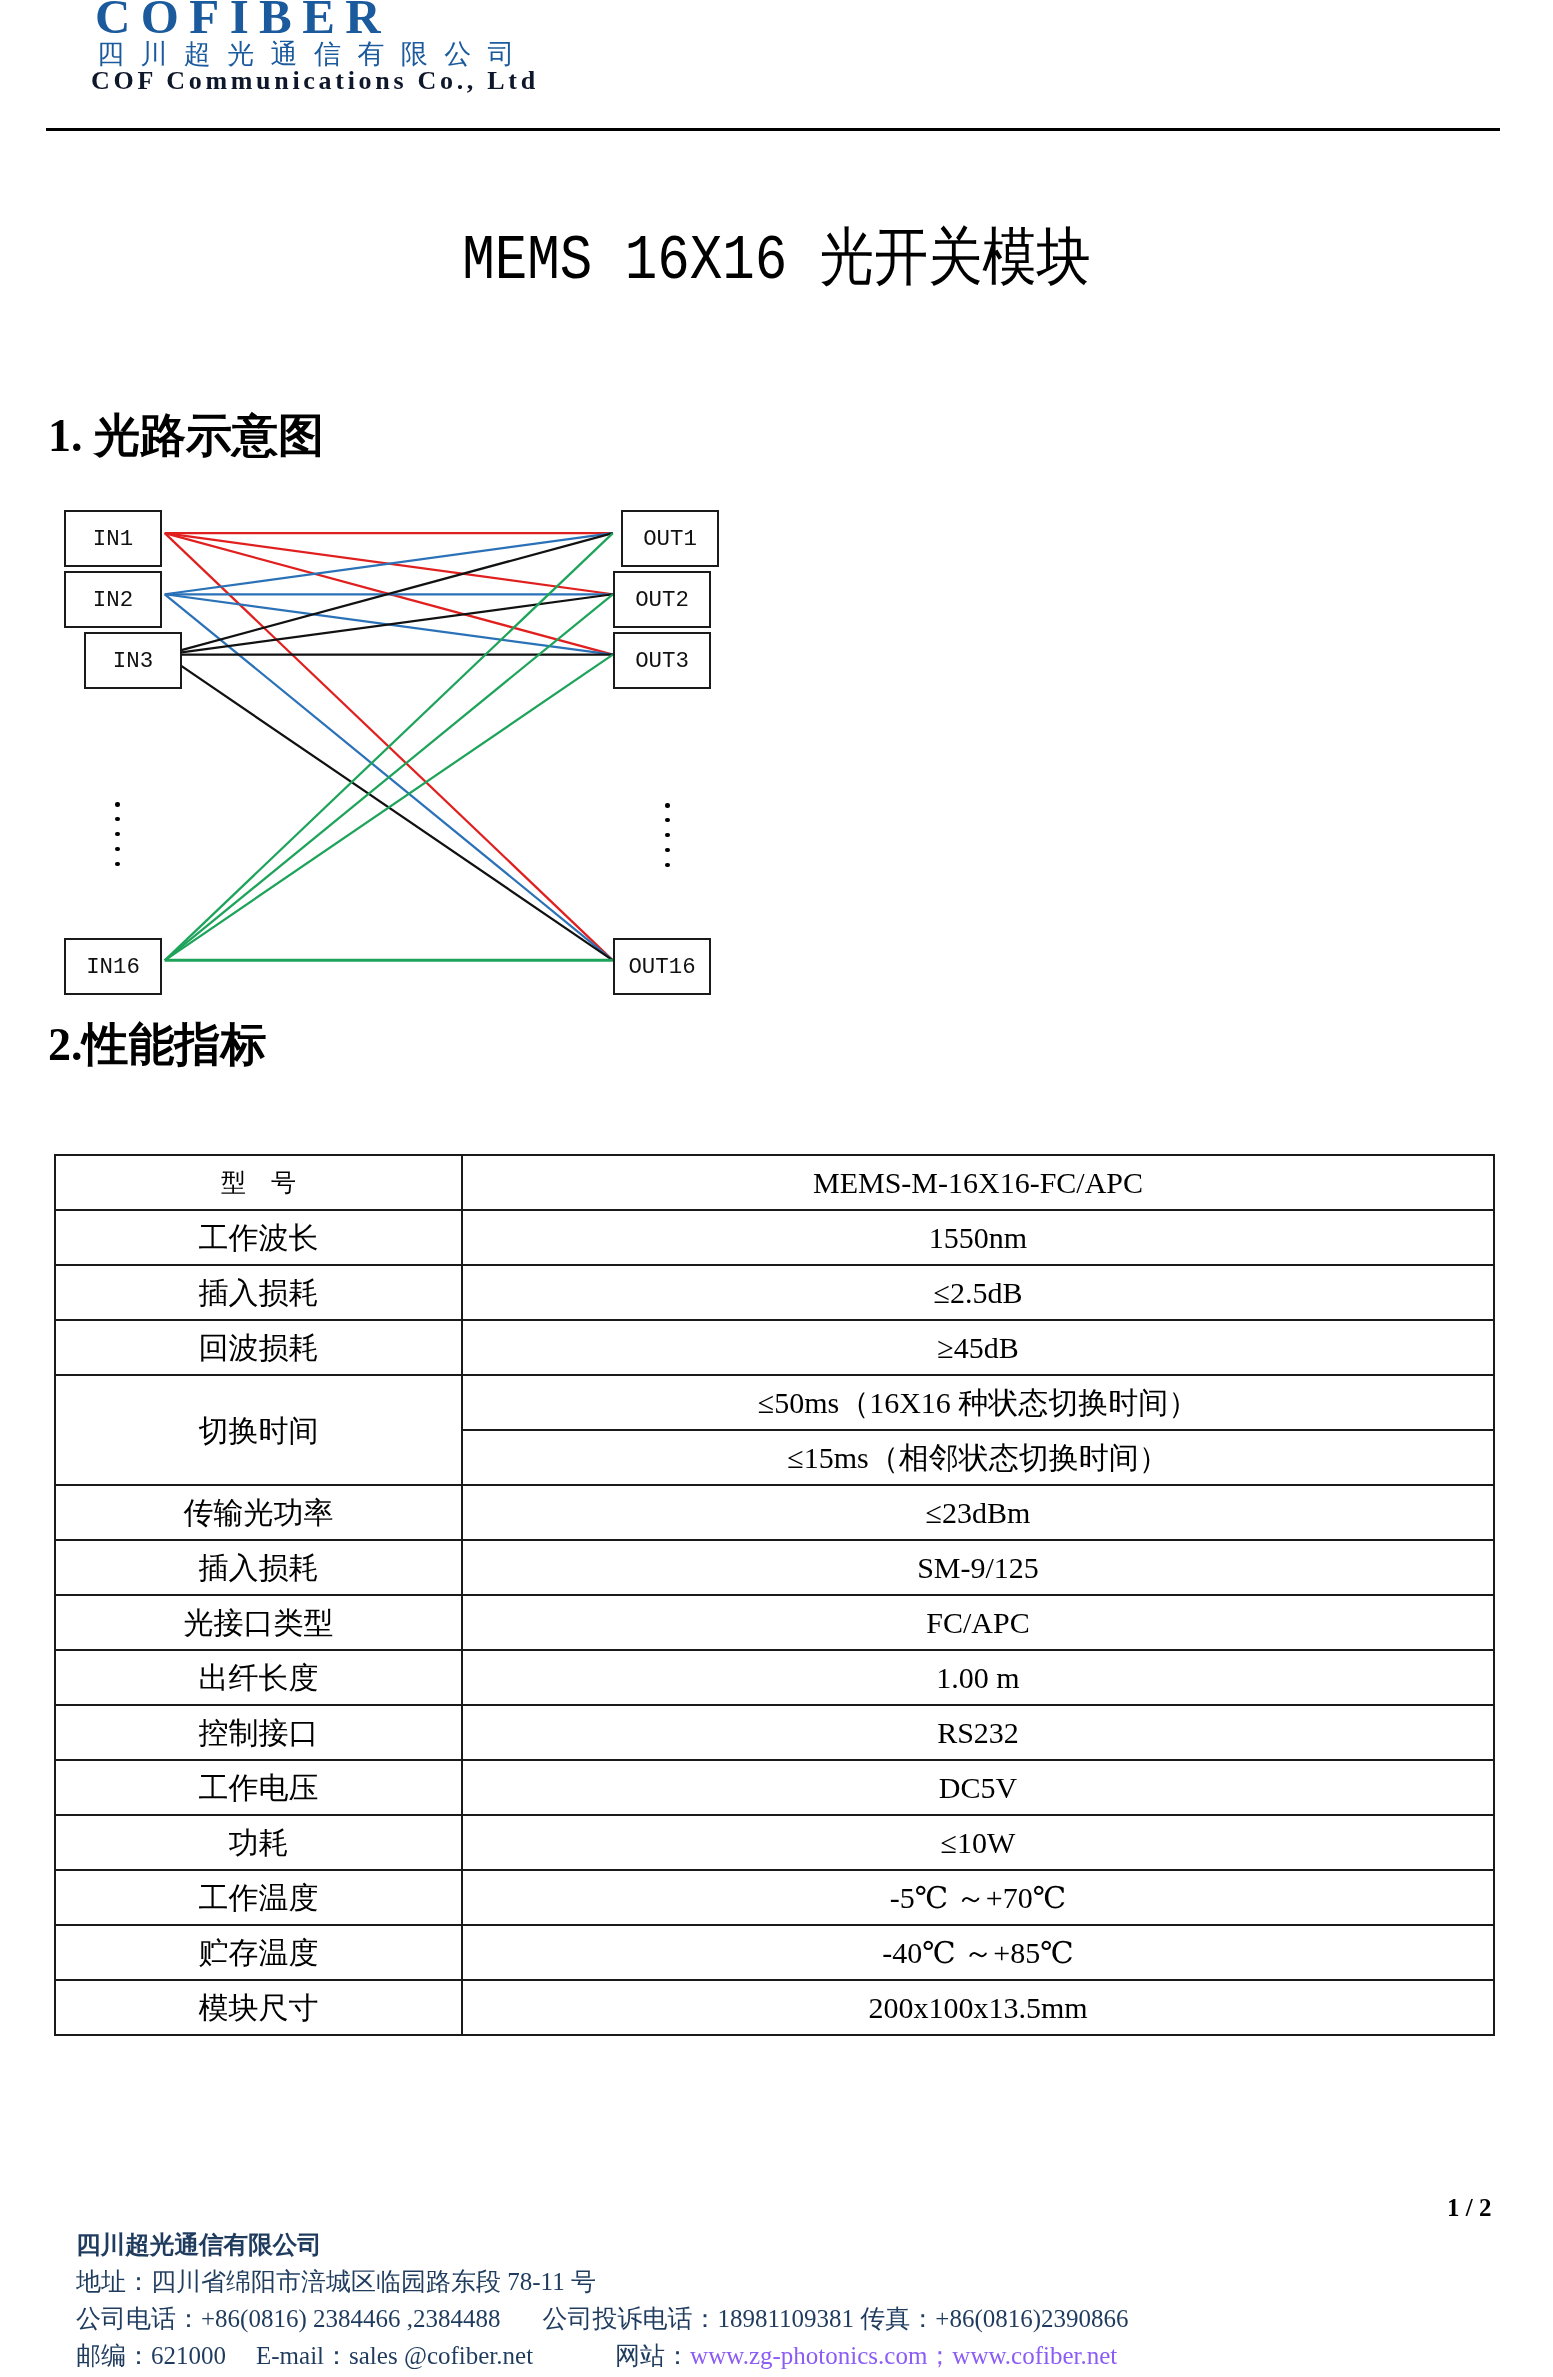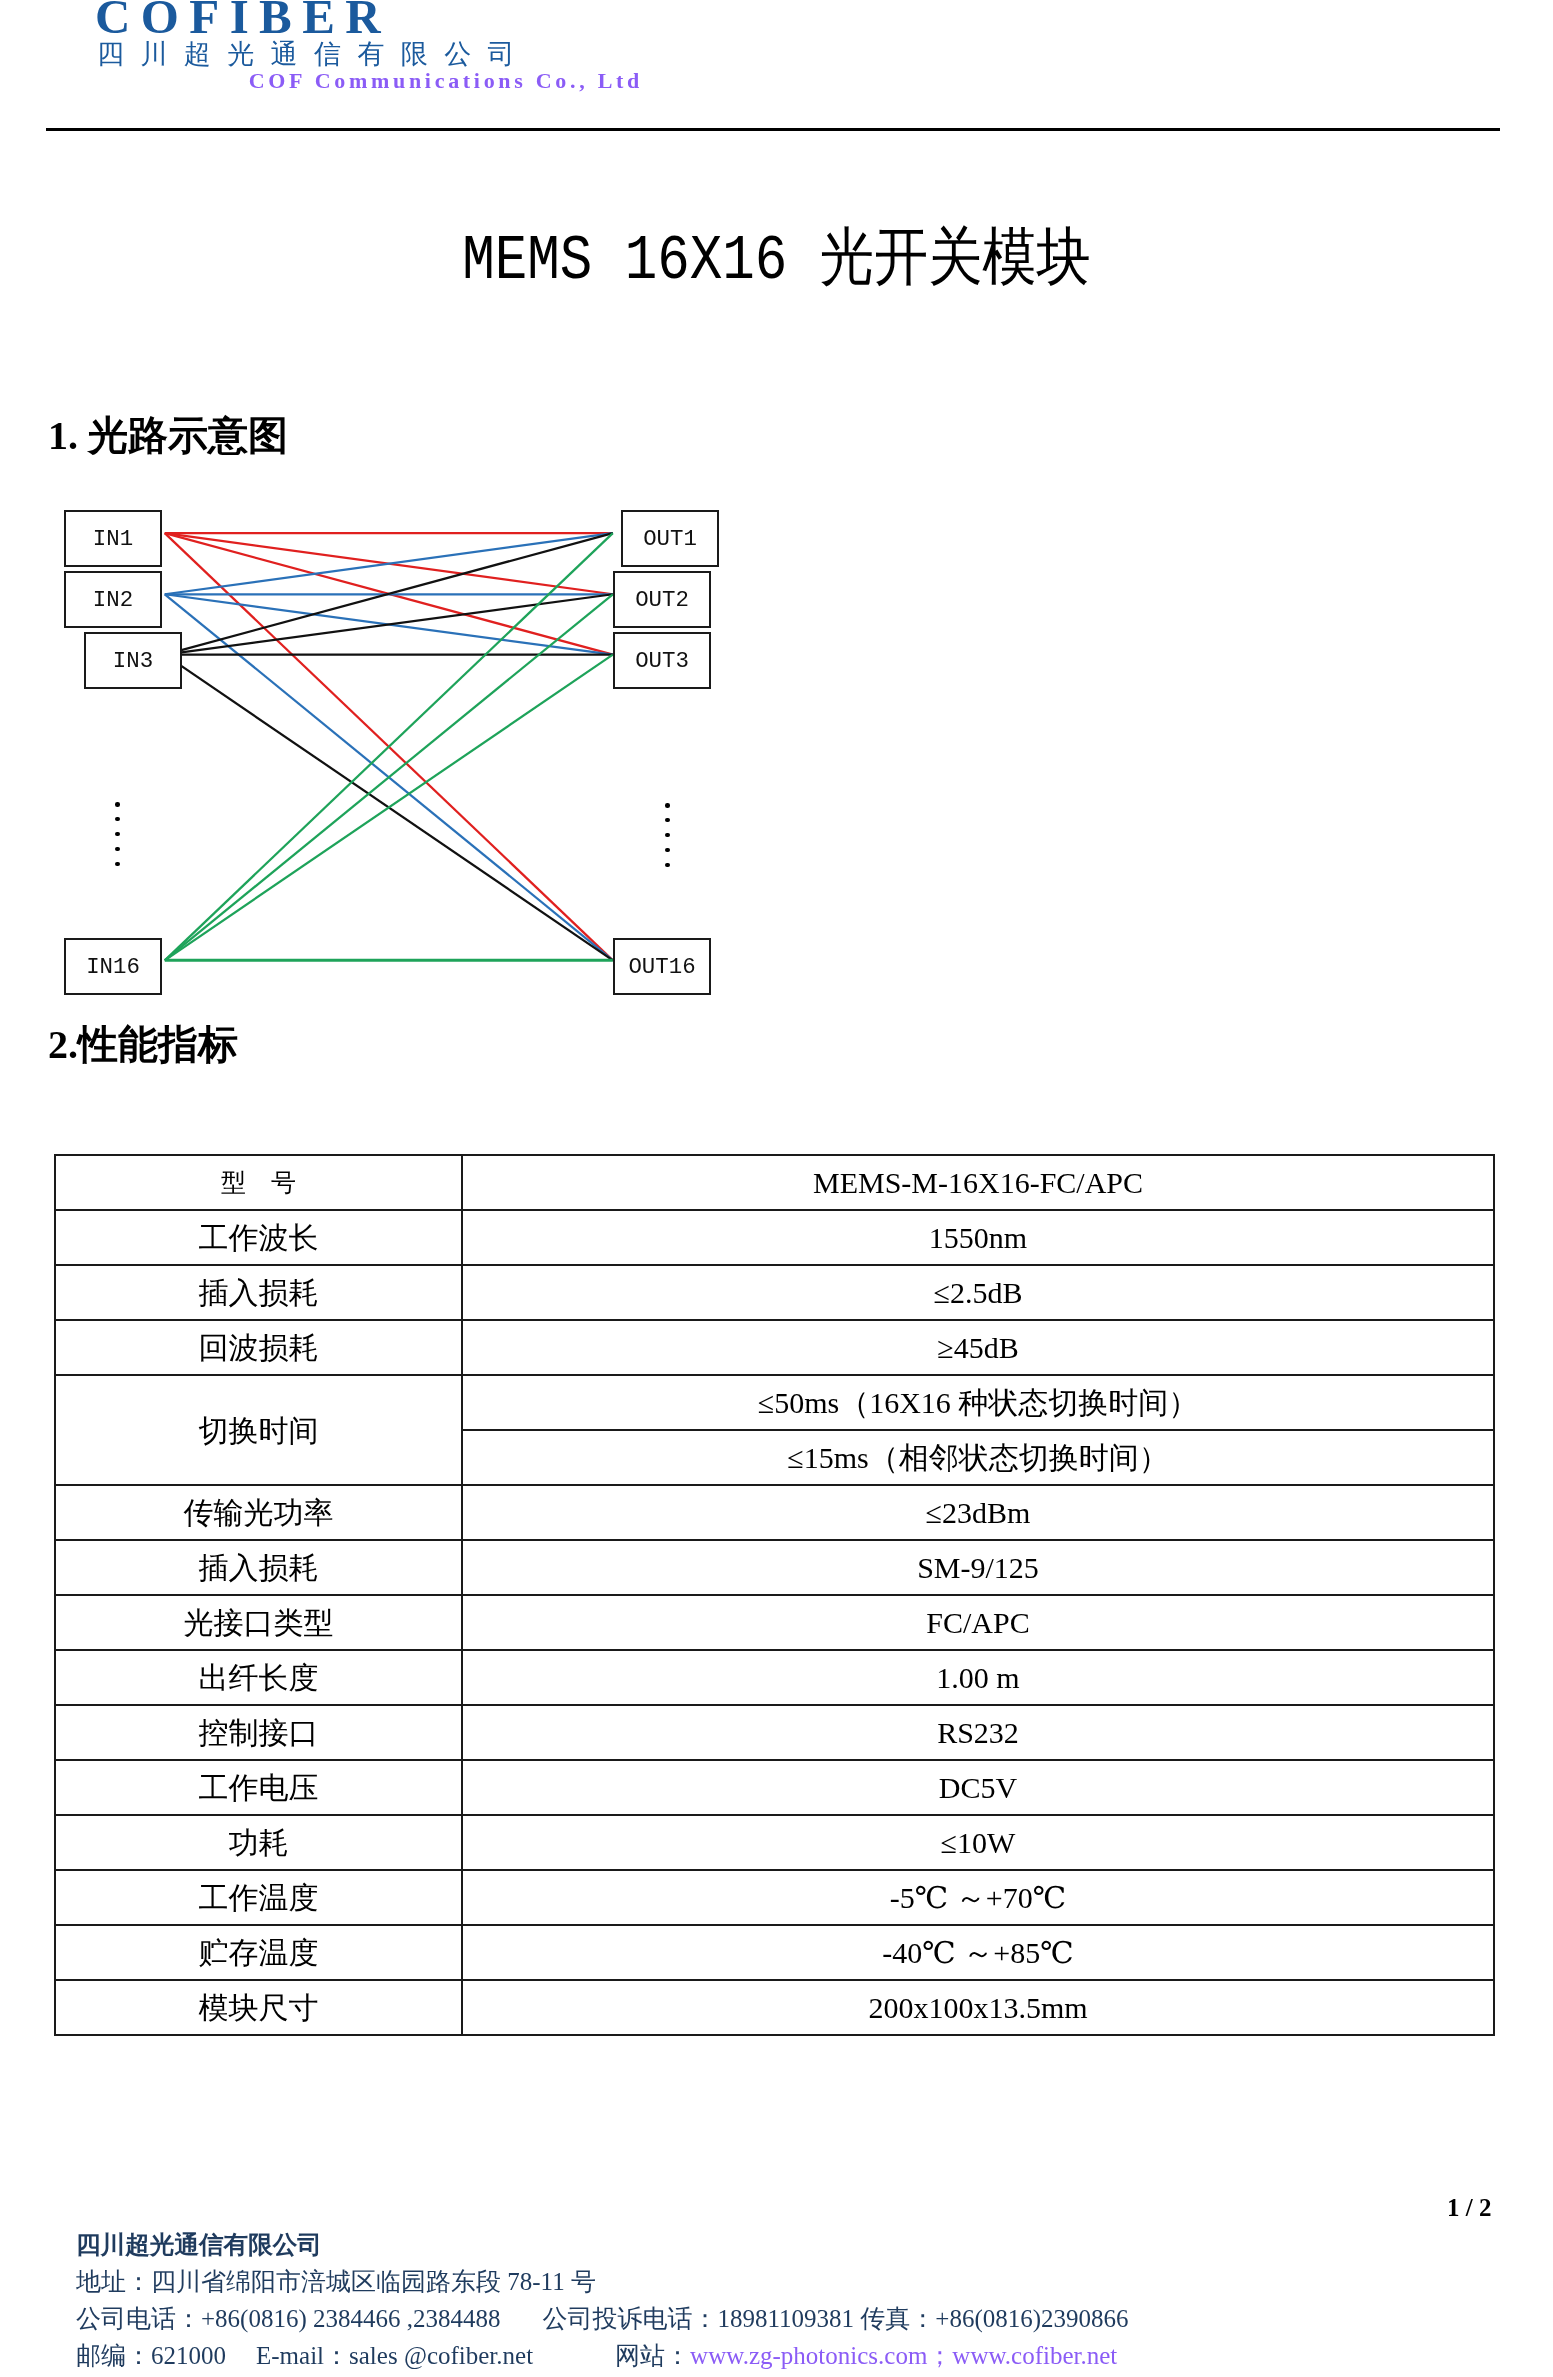--- a/index.html
+++ b/index.html
@@ -1,25 +1,25 @@
 <!DOCTYPE html>
 <html style="font-size:12px"><head>
 <meta charset="utf-8">
 <style>
   html, body { margin:0; padding:0; background:#ffffff; }
   body { width:1553px; height:2377px; position:relative; overflow:hidden; font-family:"Liberation Serif", "DejaVu Serif", serif; color:#000; }
   .abs { position:absolute; }
   
   .logo-word { left:95px; top:-4.5px; width:537px; height:42px; font-family:"Liberation Serif", serif; font-weight:bold; font-size:49px; letter-spacing:10.4px; color:#1b5a9d; line-height:42px; white-space:nowrap; }
   .logo-cn { left:97px; top:39px; width:537px; font-family:"DejaVu Sans", sans-serif; font-size:27px; color:#1b5a9d; letter-spacing:16.4px; line-height:30px; white-space:nowrap; }
-  .logo-en { left:91px; top:69px; width:552px; font-family:"Liberation Serif", serif; font-weight:bold; font-size:22px; color:#8b5cf6; letter-spacing:3.7px; line-height:24px; white-space:nowrap;text-align:right; }
+  .logo-en { left:91px; top:69px; width:552px; font-family:"Liberation Serif", serif; font-weight:bold; font-size:26px; color:#0f172a; letter-spacing:3.7px; line-height:24px; white-space:nowrap; }
   .header-rule { left:46px; top:128px; width:1454px; height:3px; background:#000; }
   
   .doc-title { left:0; top:224px; width:1553px; text-align:center; font-family:"Liberation Mono", "DejaVu Sans Mono", monospace; font-size:63px; line-height:75px; white-space:nowrap; transform:scaleX(0.86); transform-origin:776px 0; }
-  .section-title { font-family:"Liberation Serif", serif; font-weight:bold; font-size:40px; line-height:54px; white-space:nowrap; }
+  .section-title { font-family:"Liberation Serif", serif; font-weight:bold; font-size:46px; line-height:54px; white-space:nowrap; }
   
   .diagram { left:0; top:0; width:1553px; height:1193px; pointer-events:none; }
   .port { position:absolute; width:98px; height:57px; border:2.2px solid #1a1a1a; box-sizing:border-box; background:#fff; display:flex; align-items:center; justify-content:center; font-family:"Liberation Mono", "DejaVu Serif", monospace; font-size:22.4px; color:#111; }
   .dots { position:absolute; width:4.5px; }
   .dots span { display:block; width:4.5px; height:4.5px; border-radius:50%; background:#000; margin-bottom:10.4px; }
   
   .spec-table { left:54px; top:1154px; width:1441px; border-collapse:collapse; }
   .spec-table td { border:2.2px solid #1a1a1a; height:53px; text-align:center; vertical-align:middle; font-family:"Liberation Serif", "DejaVu Serif", serif; font-size:30px; padding:0; line-height:33px; }
   .spec-table td.label { width:405px; }
   .cn { font-family:"DejaVu Serif", serif; font-size:27px; }

